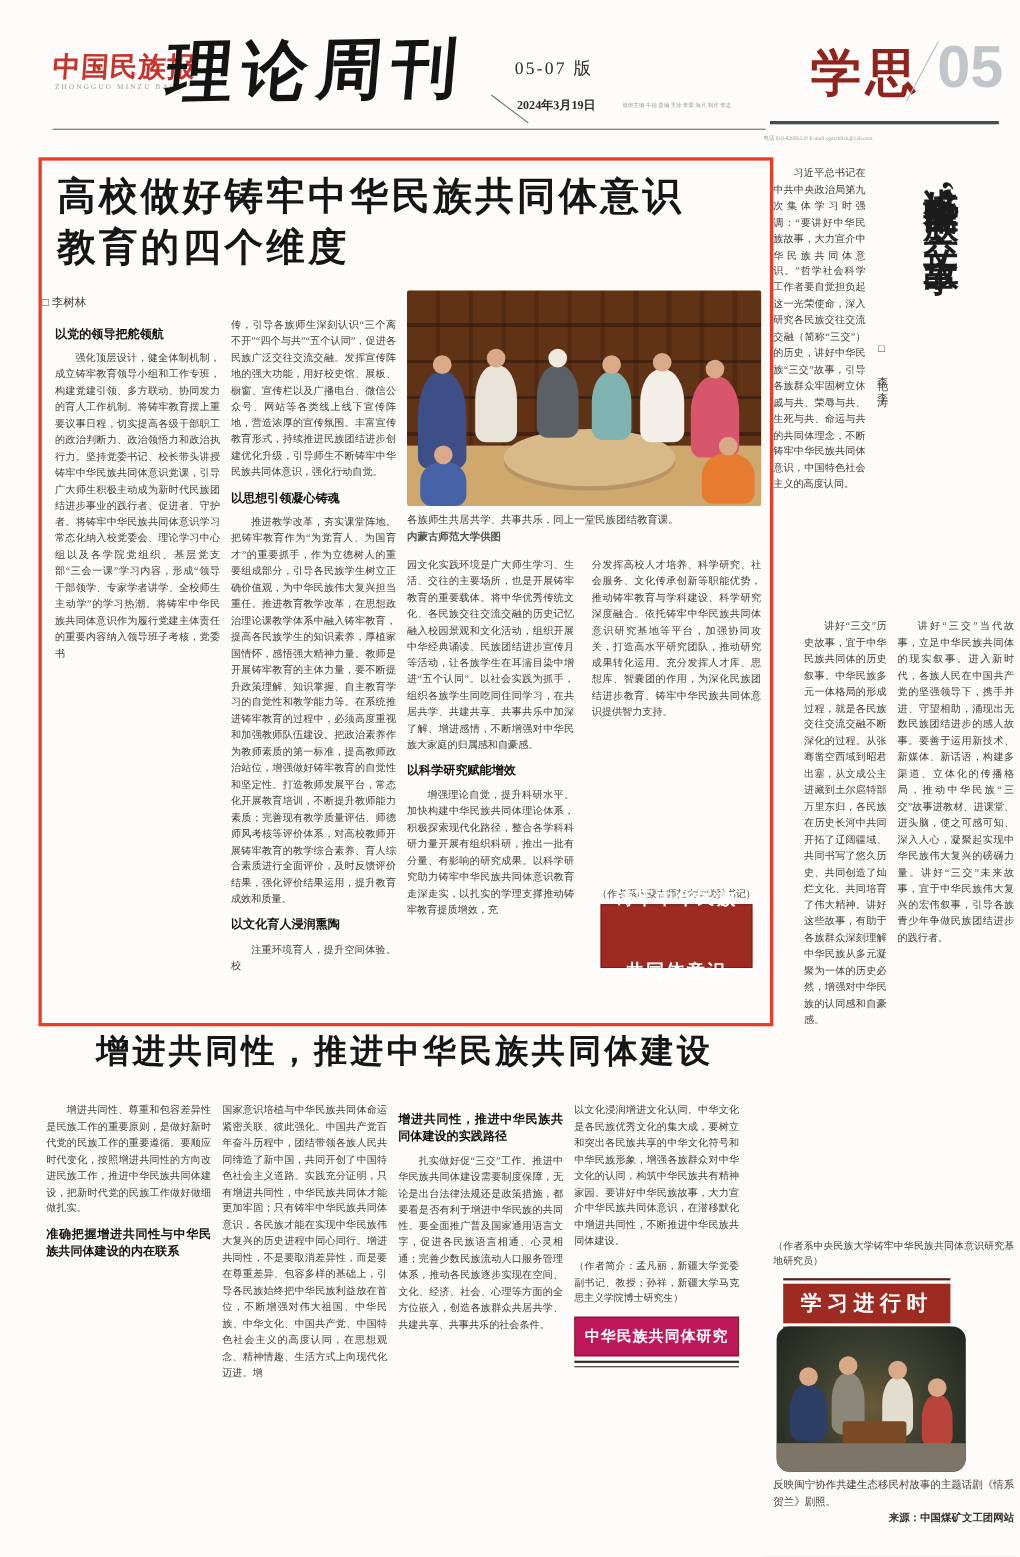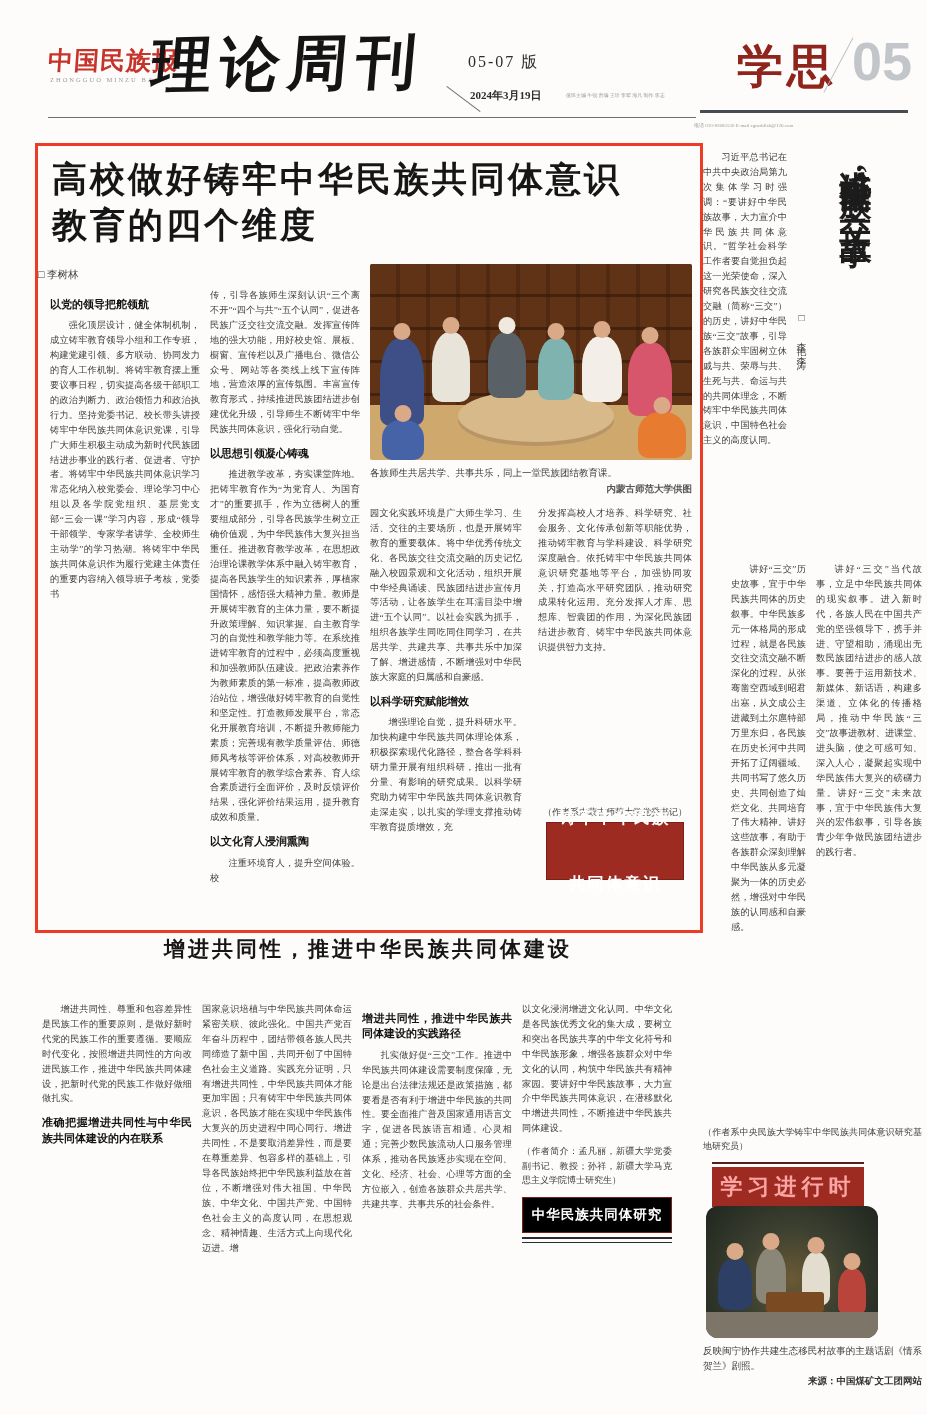--- a/index.html
+++ b/index.html
@@ -53,40 +53,40 @@
   .fig::before { content:""; position:absolute; top:-15px; left:50%; transform:translateX(-50%); width:17px; height:17px; border-radius:50%; background:#d9a988; }
   .f1 { left:10px; bottom:34px; width:44px; height:88px; background:#3d4f86; }
   .f2 { left:62px; bottom:58px; width:38px; height:70px; background:#e8e4da; }
   .f3 { left:118px; bottom:62px; width:38px; height:66px; background:#596066; } .f3::before{ background:#efe9df; }
   .f4 { left:168px; bottom:60px; width:36px; height:62px; background:#7fb3b0; }
   .f5 { left:212px; bottom:58px; width:40px; height:66px; background:#f3efe8; }
   .f6 { left:258px; bottom:44px; width:44px; height:74px; background:#d8566b; }
   .f7 { left:268px; bottom:2px; width:48px; height:46px; background:#e77b2f; }
   .f8 { left:12px; bottom:0px; width:42px; height:40px; background:#4763a8; }
   .photo1-caption { position:absolute; left:332px; top:320px; width:322px; font-size:9.5px; color:#3c3c3c; line-height:1.5; }
-  .photo1-credit { text-align:right; font-weight:bold; color:#555; margin-top:2px; }
-
-  
-  .a2-headline { left:35px; top:935px; width:666px; text-align:center; font-family:"Liberation Sans", sans-serif; font-weight:900; font-size:21px; letter-spacing:3px; color:#161616; }
+  .photo1-credit { text-align:left; font-weight:bold; color:#555; margin-top:2px; }
+
+  
+  .a2-headline { left:35px; top:935px; width:666px; text-align:center; font-family:"Liberation Sans", sans-serif; font-weight:900; font-size:30px; letter-spacing:3px; color:#161616; }
   .a2-byline { left:35px; top:978px; width:666px; text-align:center; font-size:10.5px; color:#444; }
   .a2-col { position:absolute; top:1002px; height:408px; width:150px; }
   .a2c1 { left:42px; } .a2c2 { left:202px; } .a2c3 { left:362px; } .a2c4 { left:522px; }
   .a2-note { font-size:9px; margin-top:8px; }
-  .a2-badge { margin-top:9px; background:#000000; color:#fff; font-family:"Liberation Sans", sans-serif; font-weight:bold; font-size:13.5px; letter-spacing:1px; text-align:center; padding:6px 2px; border:1px solid #7c1f17; }
+  .a2-badge { margin-top:9px; background:#be185d; color:#fff; font-family:"Liberation Sans", sans-serif; font-weight:bold; font-size:13.5px; letter-spacing:1px; text-align:center; padding:6px 2px; border:1px solid #7c1f17; }
   .a2-rule { margin-top:4px; height:6px; border-top:2px solid #2b2b2b; border-bottom:1px solid #2b2b2b; }
 
   
   .sb-col1 { left:703px; top:150px; width:84px; height:406px; }
   .sb-byline { left:794px; top:312px; writing-mode:vertical-rl; font-size:10px; color:#444; letter-spacing:4px; }
   .sb-title { left:834px; top:146px; height:432px; writing-mode:vertical-rl; font-size:32px; font-weight:900; color:#1c1c1c; letter-spacing:3px; font-family:"Liberation Serif", serif; }
   .sb-colA { left:703px; top:562px; width:103px; height:560px;padding-left:28px; }
   .sb-colB { left:816px; top:562px; width:106px; height:560px; }
   .sb-note { left:703px; top:1126px; width:219px; font-size:9px; line-height:1.5; color:#3c3c3c; text-align:justify; }
   .study-wrap { left:712px; top:1162px; width:152px; border-top:2px solid #55201a; border-bottom:2px solid #55201a; padding:3px 0; }
-  .study-badge { background:#9d2b21; color:#fca5a5; text-align:center; font-family:"Liberation Sans", sans-serif; font-weight:bold; font-size:22px; letter-spacing:5px; padding:5px 0; }
+  .study-badge { background:#9d2b21; color:#ffffff; text-align:center; font-family:"Liberation Sans", sans-serif; font-weight:bold; font-size:19px; letter-spacing:5px; padding:5px 0; }
   .photo2 { left:706px; top:1206px; width:172px; height:132px; border-radius:12px; overflow:hidden;
     background:radial-gradient(circle at 50% 55%, #6b5a36 0%, #3c4030 45%, #20261f 100%); }
   .photo2 .stage { position:absolute; left:0; bottom:0; width:100%; height:26px; background:#7d7668; }
   .photo2 .ltable { position:absolute; left:60px; bottom:26px; width:58px; height:20px; background:#7a4a22; border-radius:3px; }
   .g1 { left:12px; bottom:28px; width:34px; height:52px; background:#2e3f66; }
   .g2 { left:50px; bottom:34px; width:30px; height:56px; background:#8a8678; }
   .g3 { left:96px; bottom:32px; width:28px; height:54px; background:#e2ddcf; }
   .g4 { left:132px; bottom:22px; width:28px; height:48px; background:#b8443c; }
   .photo2-caption { left:703px; top:1344px; width:219px; font-size:9.5px; line-height:1.55; color:#3c3c3c; text-align:justify; }
   .photo2-credit { text-align:right; font-weight:bold; color:#333; margin-top:1px; }

